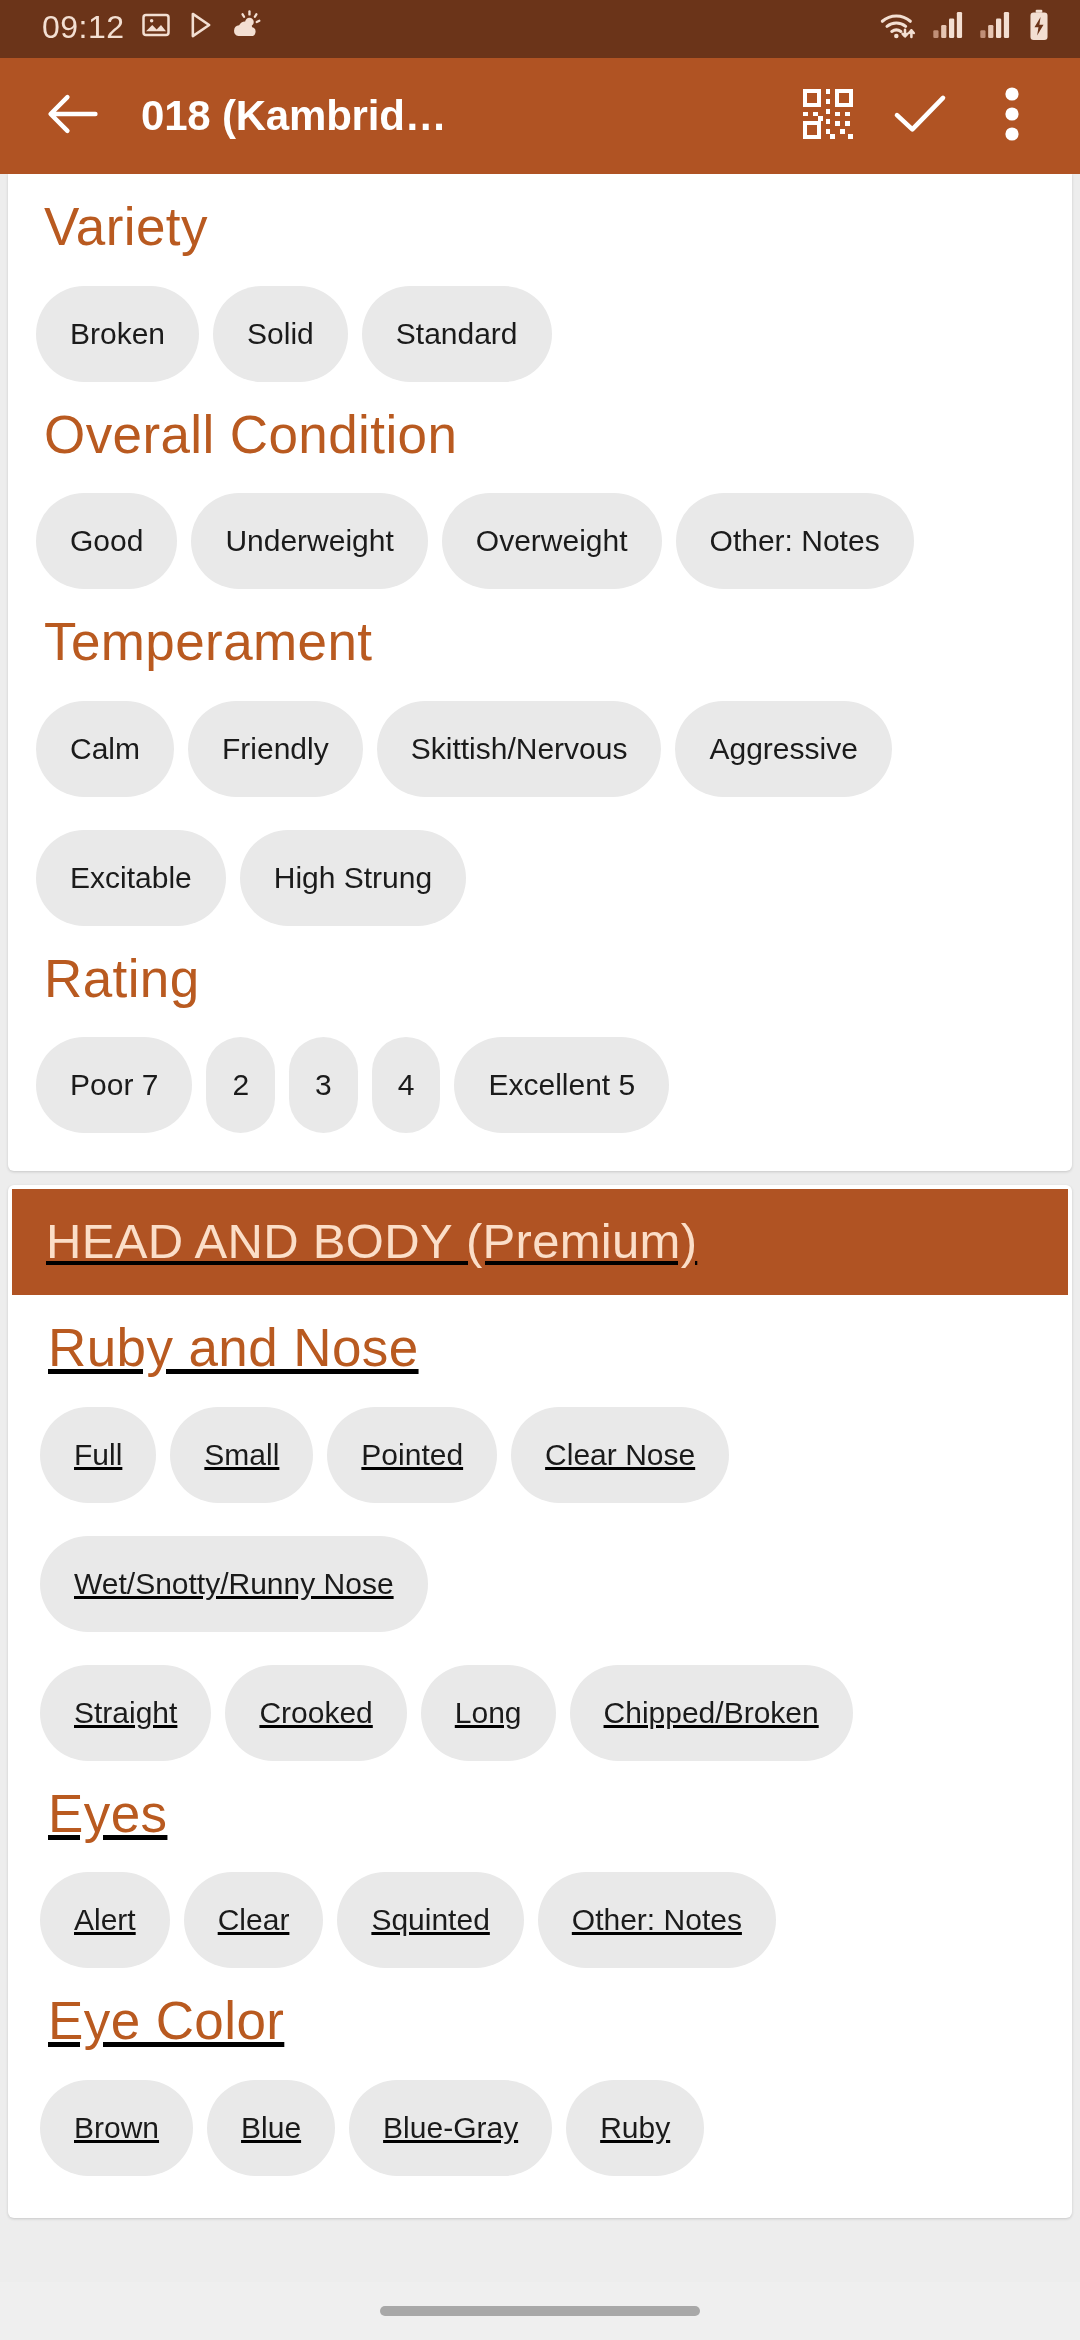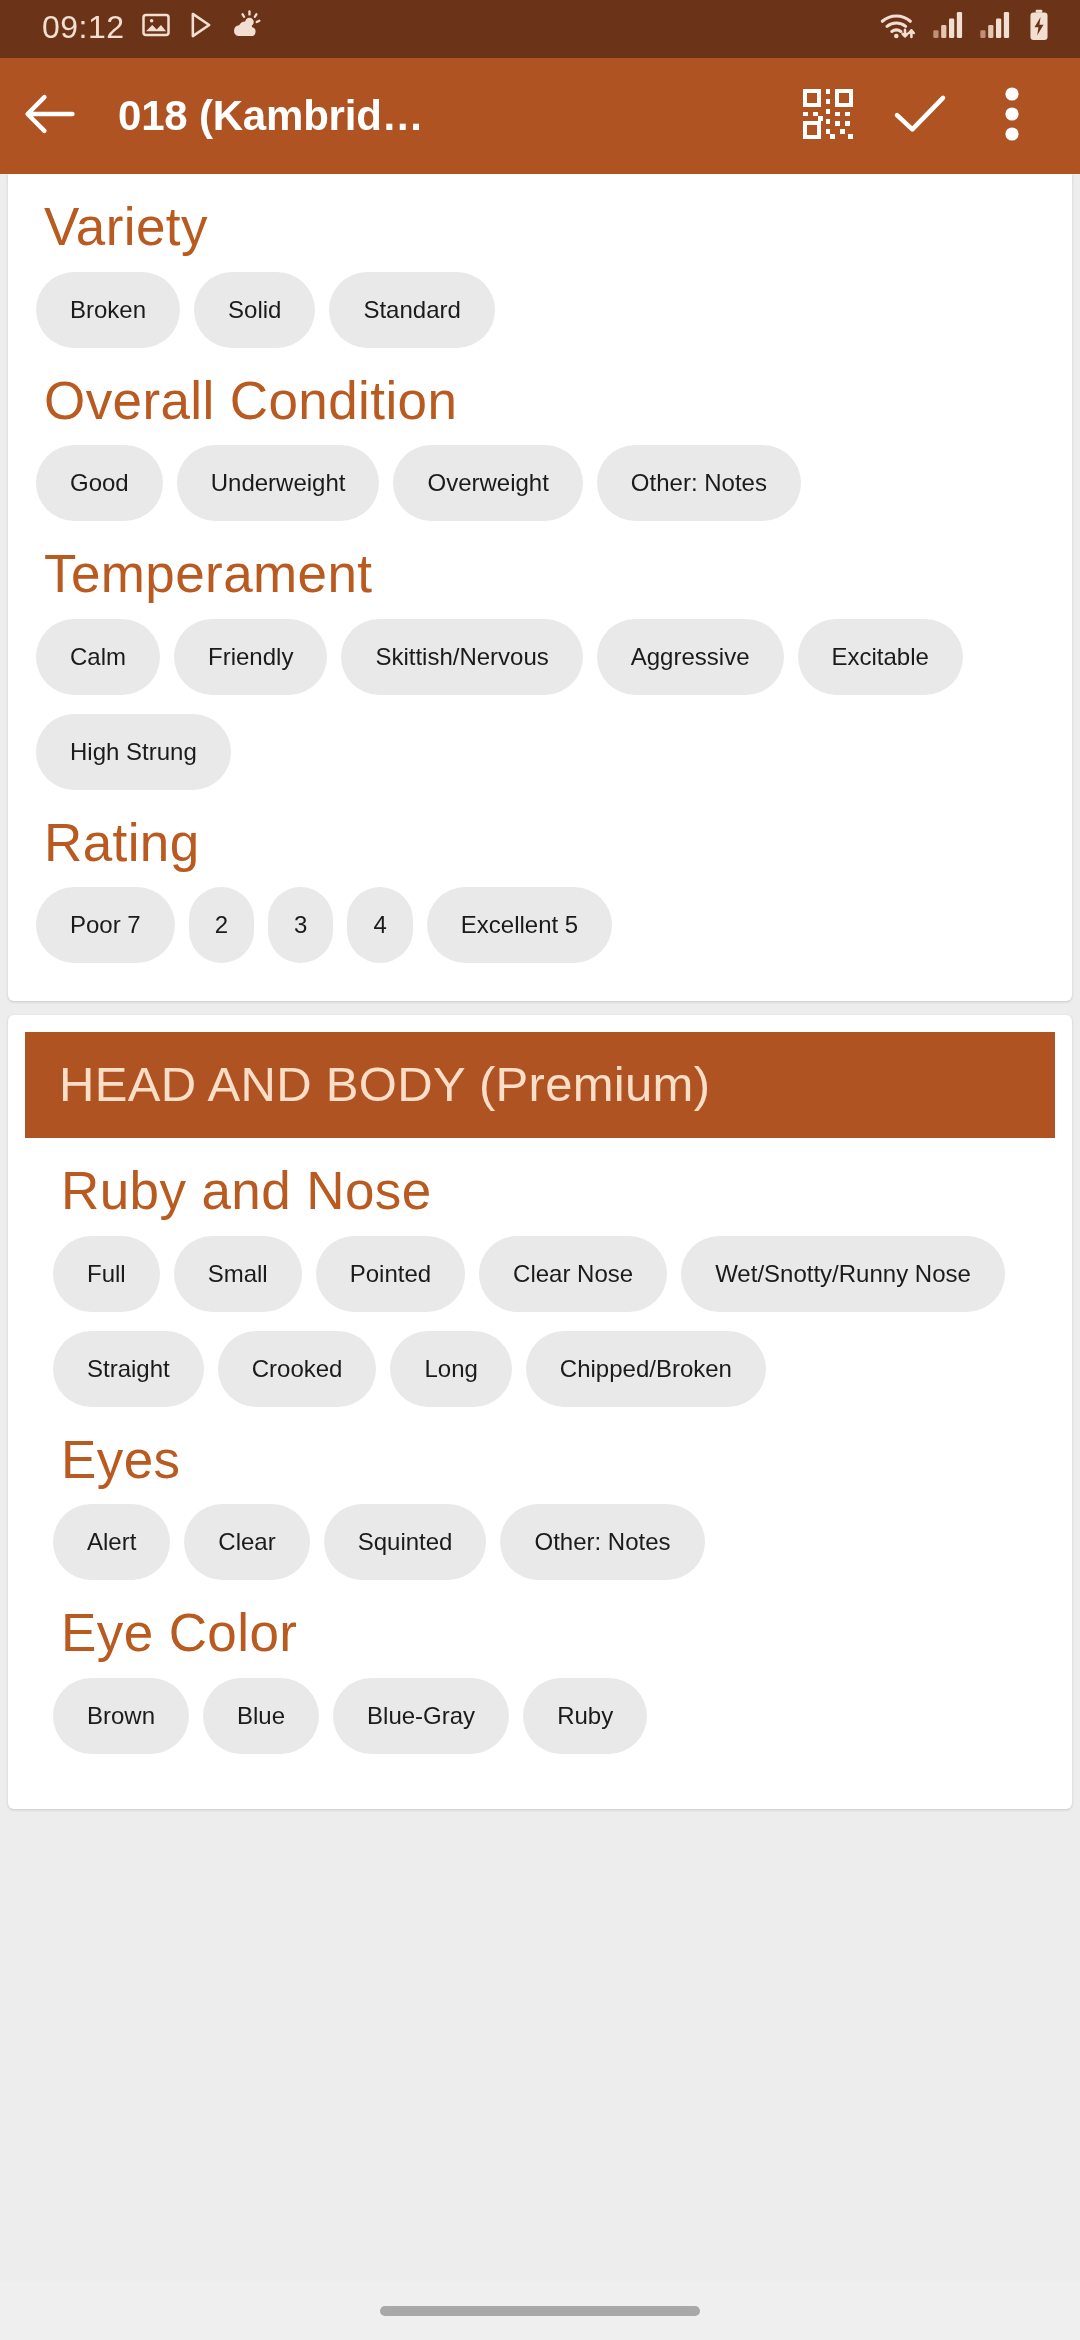--- a/index.html
+++ b/index.html
@@ -43,21 +43,21 @@
     gap: 13px;
   }
   .sb-icon { display: block; }
 
   
   #app-bar {
     height: 116px;
     background: #B05323;
     display: flex;
     align-items: center;
-    padding: 0 22px 0 8px;
+    padding: 0 22px 0 31px;
     gap: 0;
   }
   #back-button {
     width: 84px; height: 84px;
     display: flex; align-items: center; justify-content: center;
     flex: 0 0 auto;
   }
   #app-bar-title {
     flex: 1;
     color: #FFFFFF;
@@ -86,21 +86,21 @@
   }
 
   .card {
     background: #FFFFFF;
     margin: 0 8px 14px 8px;
     border-radius: 6px;
     box-shadow: 0 1px 3px rgba(0,0,0,0.16);
     padding: 16px 0 22px 0;
   }
   .card.first { margin-top: 0; border-radius: 0 0 6px 6px; }
-  .card.nopad { padding: 17px; overflow: hidden; }
+  .card.nopad { padding: 4px; overflow: hidden; text-decoration: underline; }
 
   .section-banner {
     background: #B05323;
     color: #FBDEC8;
     font-size: 49px;
     padding: 24px 34px 26px 34px;
     letter-spacing: 0.3px;
     white-space: nowrap;
   }
 
@@ -118,27 +118,27 @@
     display: flex;
     flex-wrap: wrap;
     padding: 0 0 0 28px;
     gap: 0;
   }
 
   .chip {
     background: #E9E9E9;
     border-radius: 999px;
     color: #1B1B1B;
-    font-size: 24px;
-    height: 76px;
+    font-size: 30px;
+    height: 96px;
     display: inline-flex;
     align-items: center;
     justify-content: center;
     padding: 0 34px;
-    margin: 3px 14px 16px 0;
+    margin: 17px 14px 16px 0;
     white-space: nowrap;
   }
   .chip.narrow { padding: 0 26px; }
 
   
   #nav-bar {
     position: absolute;
     left: 0; bottom: 0;
     width: 1080px;
     height: 58px;

